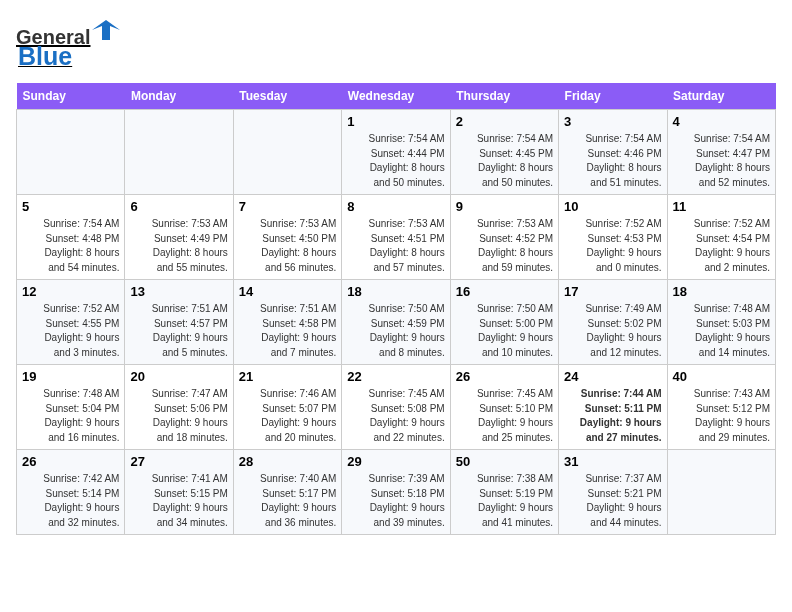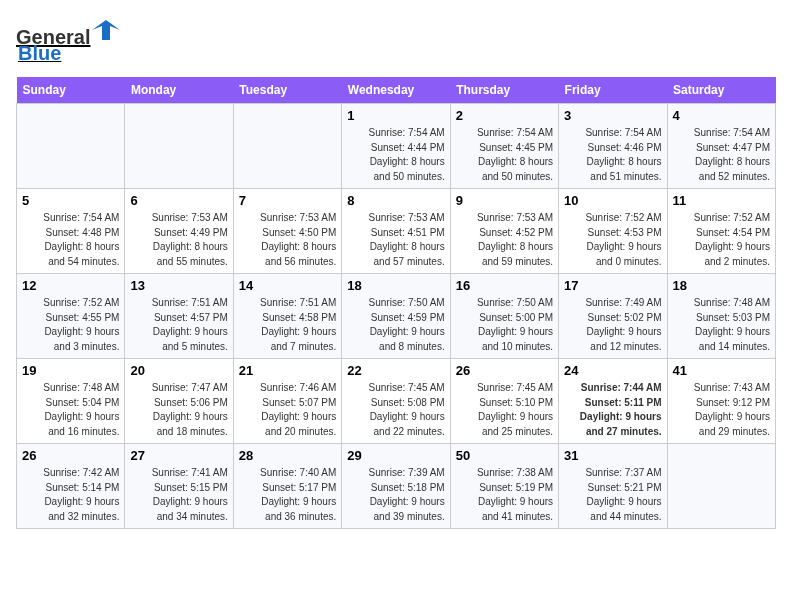--- a/index.html
+++ b/index.html
@@ -91,21 +91,21 @@
   <div class="logo">
     <div>
       <div style="display:flex;align-items:center;">
         <span class="logo-text">
           <span class="logo-general">General</span><svg class="logo-icon" viewBox="0 0 28 28">
               <polygon points="14,4 28,14 18,10 18,24 10,24 10,10 0,14" fill="#1a6fc4"></polygon>
             </svg>
         </span>
       </div>
       <div style="margin-top:-6px;margin-left:2px;">
-        <span style="font-size:20px;font-weight:bold;color:#1a6fc4;">Blue</span>
+        <span style="font-size:25px;font-weight:bold;color:#1a6fc4;">Blue</span>
       </div>
     </div>
   </div>
   <div class="title-block">
     <div class="month-title"></div>
     <div class="subtitle"></div>
   </div>
 </div>
 
 <table>
@@ -293,23 +293,23 @@
 and 25 minutes.</div>
         </td>
         <td>
           <span class="day-number">24</span>
           <div class="day-info" style="white-space: pre-line; font-weight: bold;">Sunrise: 7:44 AM
 Sunset: 5:11 PM
 Daylight: 9 hours
 and 27 minutes.</div>
         </td>
         <td>
-          <span class="day-number">41</span>
+          <span class="day-number">40</span>
           <div class="day-info" style="white-space: pre-line;">Sunrise: 7:43 AM
-Sunset: 9:12 PM
+Sunset: 5:12 PM
 Daylight: 9 hours
 and 29 minutes.</div>
         </td>
       </tr>
       <tr>
         <td>
           <span class="day-number">26</span>
           <div class="day-info" style="white-space: pre-line;">Sunrise: 7:42 AM
 Sunset: 5:14 PM
 Daylight: 9 hours

